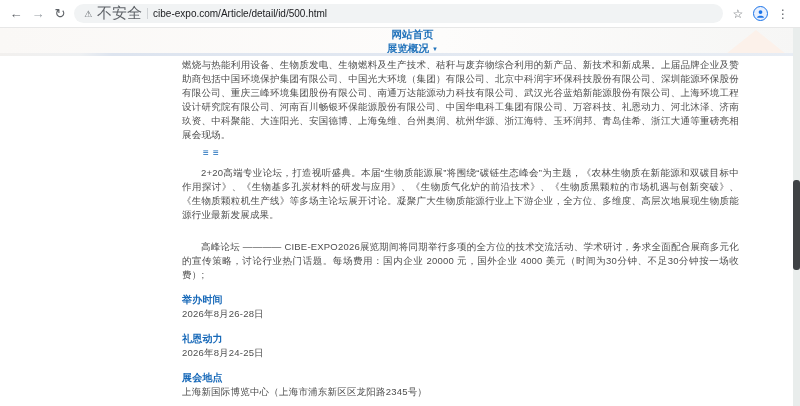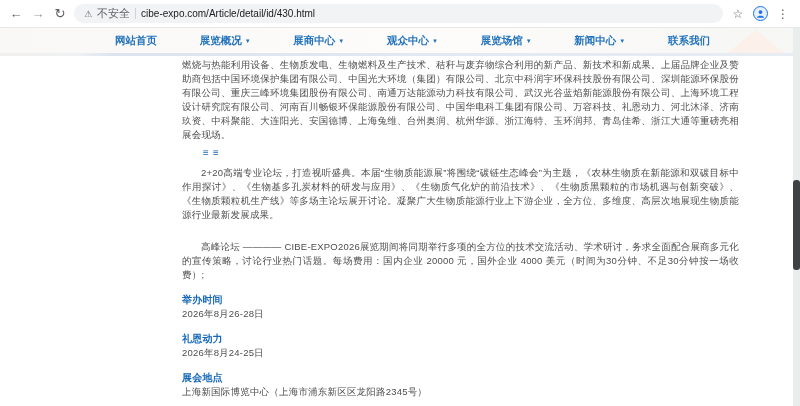--- a/index.html
+++ b/index.html
@@ -40,21 +40,21 @@
     padding: 0 10px;
     gap: 5px;
     overflow: hidden;
   }
   .addr-bar .warn {
     color: #5f6368;
     font-size: 9px;
   }
   .addr-bar .sec-label {
     color: #5f6368;
-    font-size: 11px;
+    font-size: 15px;
     white-space: nowrap;
   }
   .addr-bar .sep {
     width: 1px; height: 11px; background: #d0d3d6; flex: 0 0 auto;
   }
   .addr-bar .url {
     color: #202124;
     font-size: 10px;
     white-space: nowrap;
   }
@@ -91,20 +91,21 @@
     border-left: 30px solid transparent;
     border-right: 30px solid transparent;
     border-bottom: 24px solid #fcf1ea;
   }
   .site-nav .nav-inner {
     position: absolute;
     left: 115px; right: 90px; top: 0; bottom: 2px;
     display: flex;
     align-items: center;
     justify-content: space-between;
+    flex-direction: column;
   }
   .nav-item {
     color: #2273bb;
     font-size: 10.5px;
     font-weight: bold;
     white-space: nowrap;
     cursor: pointer;
     display: flex;
     align-items: center;
     gap: 3px;
@@ -187,21 +188,21 @@
 <body>
 
 <div class="chrome">
   <span class="nav-ico">←</span>
   <span class="nav-ico fwd">→</span>
   <span class="nav-ico">↻</span>
   <div class="addr-bar">
     <span class="warn">⚠</span>
     <span class="sec-label">不安全</span>
     <span class="sep"></span>
-    <span class="url">cibe-expo.com/Article/detail/id/430.html</span>
+    <span class="url">cibe-expo.com/Article/detail/id/500.html</span>
   </div>
   <span class="right-ico">☆</span>
   <span class="avatar">
     <svg width="9" height="9" viewBox="0 0 10 10">
       <circle cx="5" cy="3.4" r="2.1" fill="#1a73e8"></circle>
       <path d="M1.2 9.6 C1.2 6.9 8.8 6.9 8.8 9.6 Z" fill="#1a73e8"></path>
     </svg>
   </span>
   <span class="right-ico">⋮</span>
 </div>

